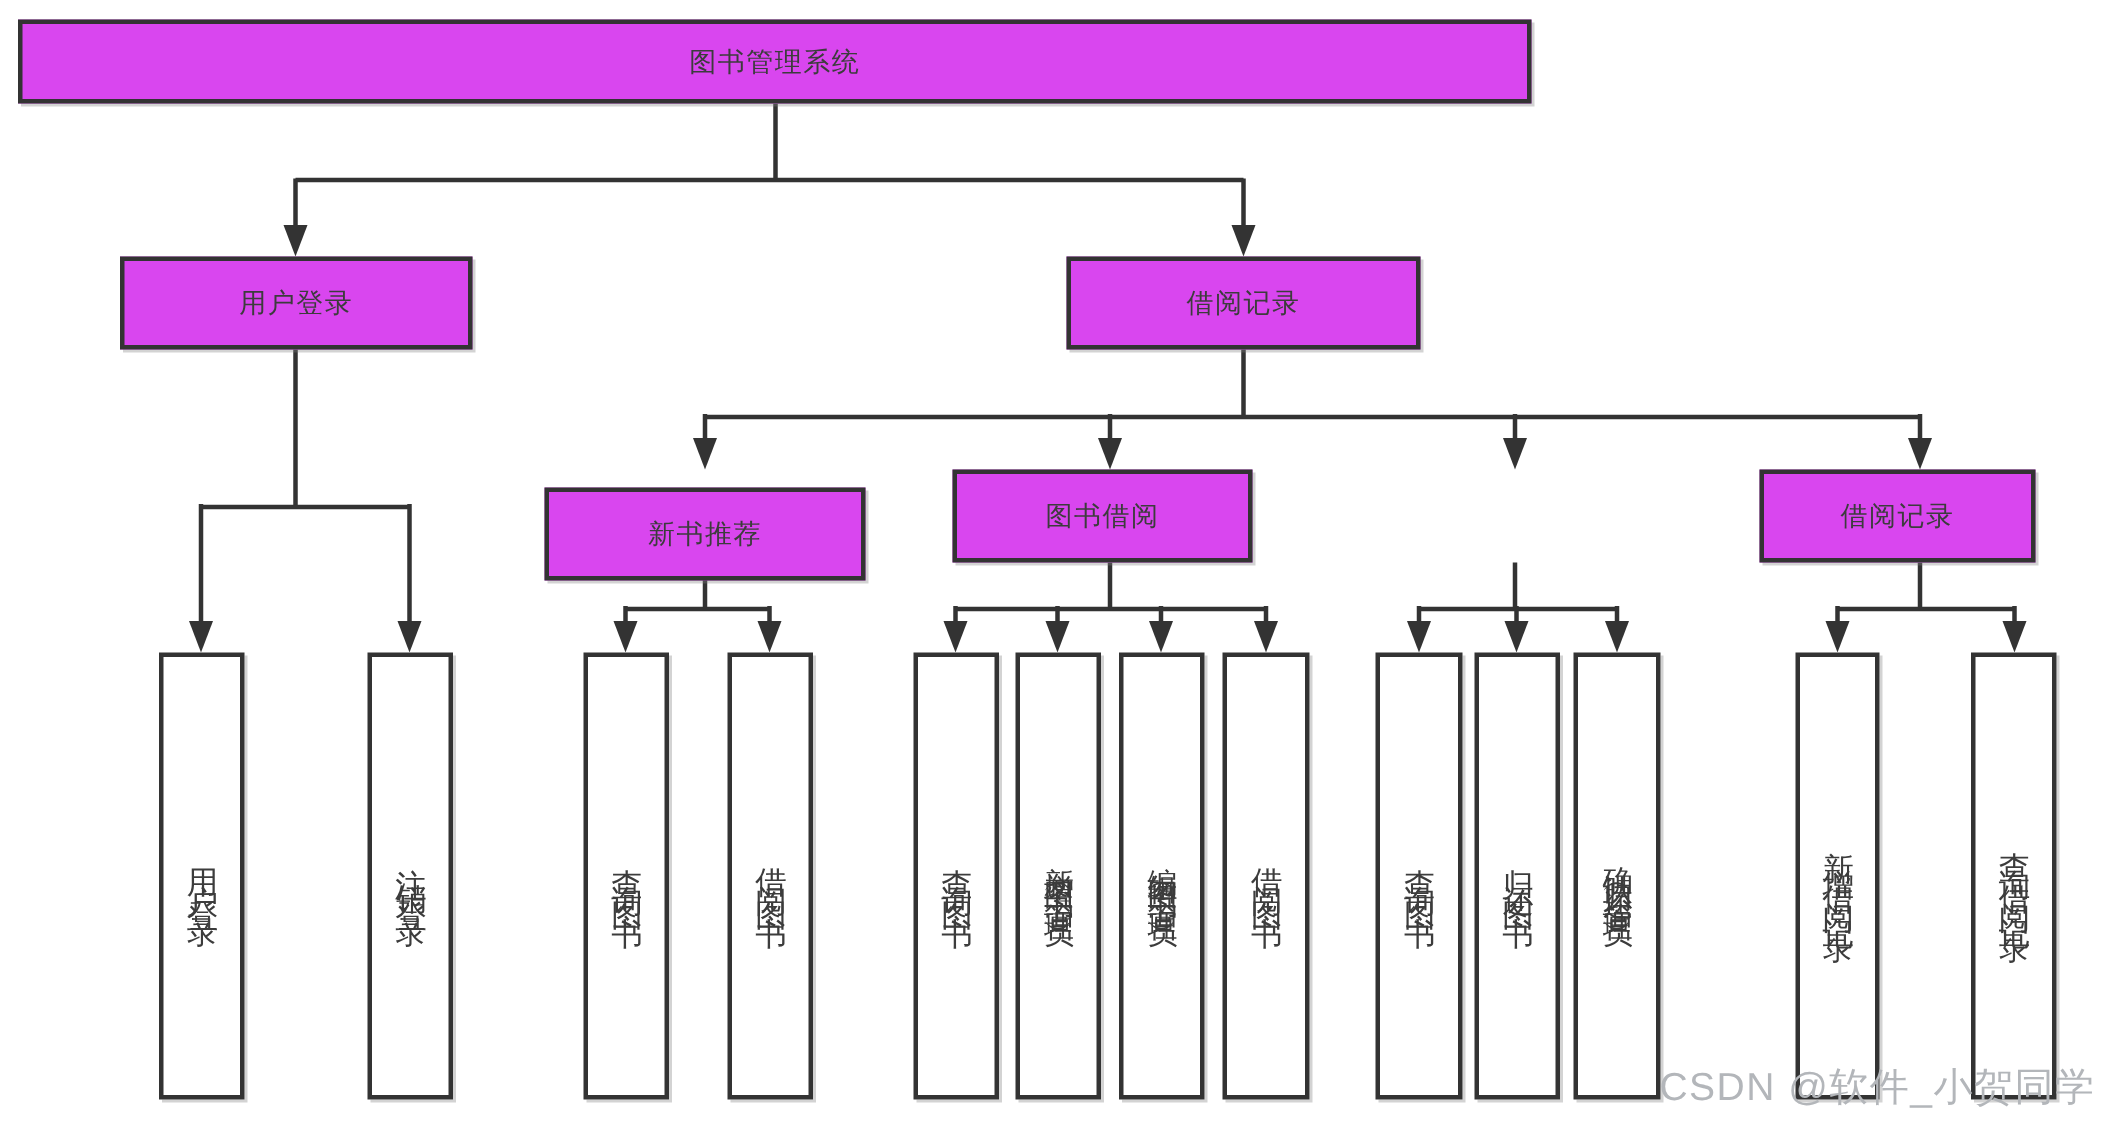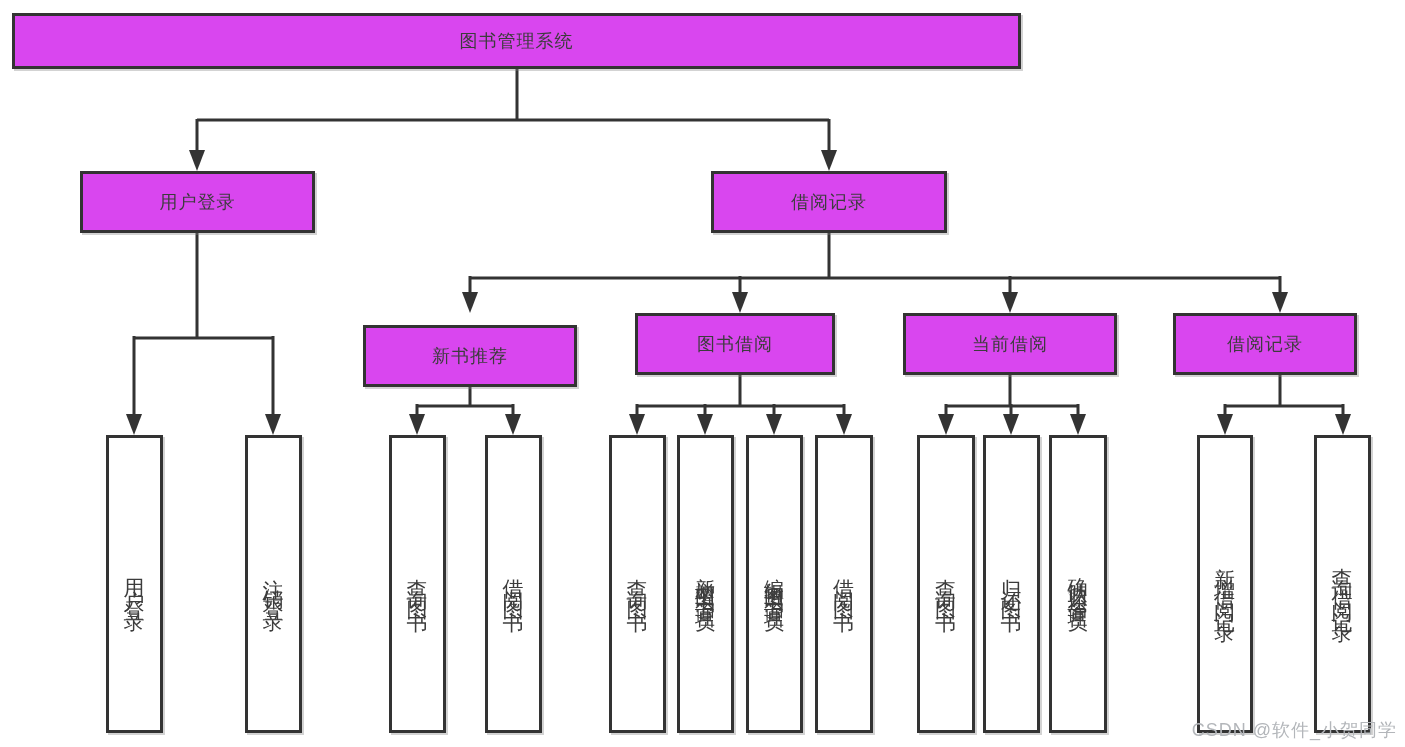--- a/index.html
+++ b/index.html
@@ -16,21 +16,21 @@
   .box .lbl{font-size:18px;color:#3c3c3c;letter-spacing:1px;white-space:nowrap;}
   .leaf{position:absolute;top:435px;height:298px;box-sizing:border-box;border:3px solid #333;
     background:#fff;display:flex;align-items:center;justify-content:center;
     box-shadow:2px 2px 0 rgba(130,130,130,.35);}
   .vtext{
     writing-mode:vertical-rl;text-orientation:mixed;
     font-size:21px;letter-spacing:11px;color:#3c3c3c;line-height:1;
   }
   .vtext.long{font-size:20px;letter-spacing:5px;}
   .watermark{
-    position:absolute;right:8px;bottom:5px;font-size:18px;color:#b3b6ba;
+    position:absolute;right:8px;bottom:5px;font-size:26px;color:#b3b6ba;
     letter-spacing:1px;white-space:nowrap;z-index:5;
   }
 </style>
 </head>
 <body>
 
 <div class="canvas">
 
   <svg class="wires" viewBox="0 0 1405 747">
     <path stroke="#333333" stroke-width="3" fill="none" d="
@@ -75,23 +75,20 @@
   <div class="box" style="left:711px;top:171px;width:236px;height:62px">
     <span class="lbl">借阅记录</span>
   </div>
 
   <div class="box" style="left:363px;top:325px;width:214px;height:62px">
     <span class="lbl">新书推荐</span>
   </div>
   <div class="box" style="left:635px;top:313px;width:200px;height:62px">
     <span class="lbl">图书借阅</span>
   </div>
-  <div class="box" style="left:903px;top:313px;width:214px;height:62px">
-    <span class="lbl">当前借阅</span>
-  </div>
   <div class="box" style="left:1173px;top:313px;width:184px;height:62px">
     <span class="lbl">借阅记录</span>
   </div>
 
   <div class="leaf" style="left:106px;width:57px">
     <span class="vtext">用户登录</span>
   </div>
   <div class="leaf" style="left:245px;width:57px">
     <span class="vtext">注销登录</span>
   </div>

